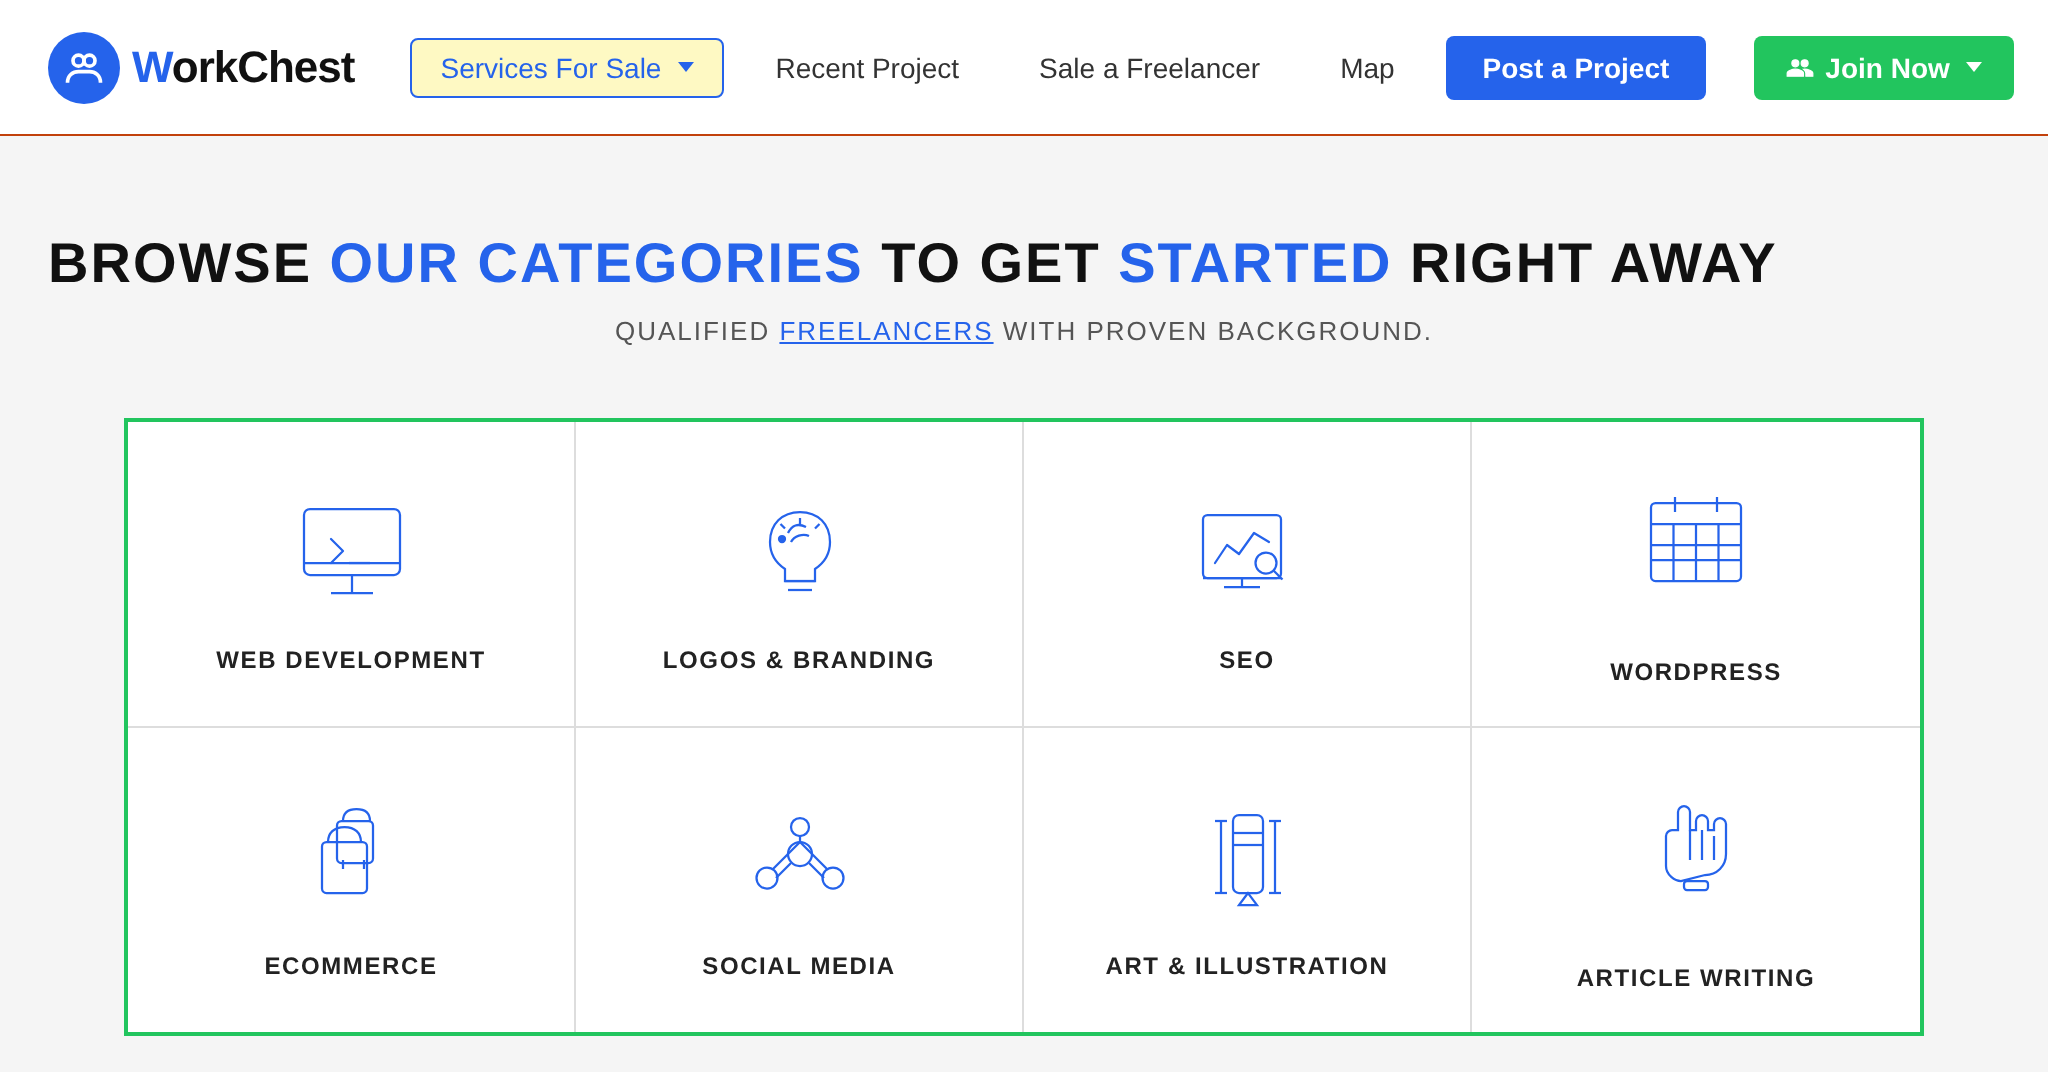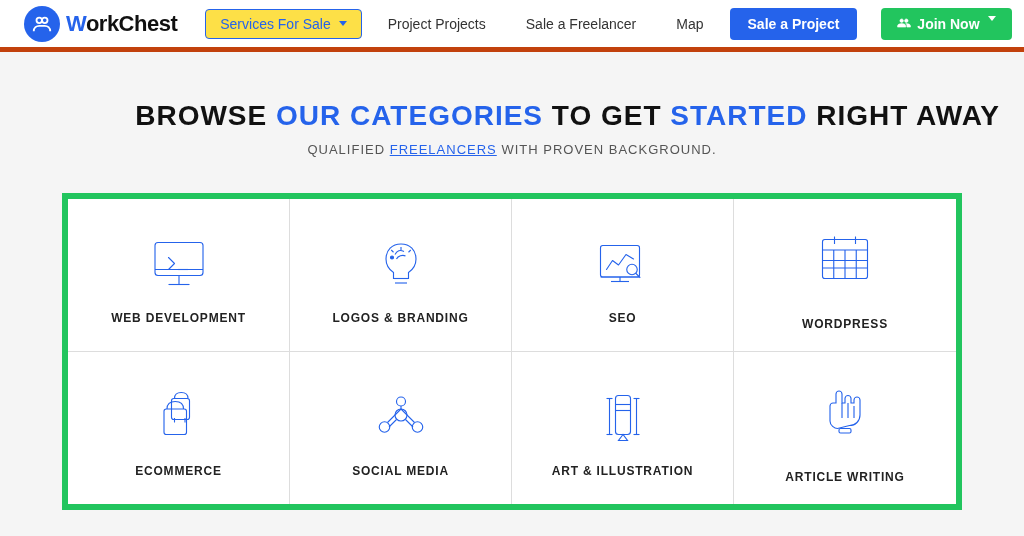--- a/index.html
+++ b/index.html
@@ -1,23 +1,23 @@
 <!DOCTYPE html>
 <html><head>
   <meta charset="utf-8">
   <style>
     * { box-sizing: border-box; margin: 0; padding: 0; }
     body { font-family: 'Segoe UI', Arial, sans-serif; background: #f5f5f5; }
 
     
     .header {
       background: #fff;
-      border-bottom: 5px solid #c2410c;
+      border-bottom: 1px solid #c2410c;
       padding: 0 24px;
-      height: 52px;
+      height: 68px;
       display: flex;
       align-items: center;
       gap: 12px;
     }
     .logo {
       display: flex;
       align-items: center;
       gap: 6px;
       text-decoration: none;
       margin-right: 16px;
@@ -35,21 +35,21 @@
     .logo-icon svg { width: 22px; height: 22px; }
     .logo-text {
       font-size: 22px;
       font-weight: 700;
       color: #111;
       letter-spacing: -0.5px;
     }
     .logo-text span { color: #2563eb; }
 
     .nav-btn {
-      background: #fde047;
+      background: #fef9c3;
       border: 1.5px solid #ccc;
       border-radius: 4px;
       padding: 6px 14px;
       font-size: 14px;
       color: #333;
       cursor: pointer;
       display: flex;
       align-items: center;
       gap: 6px;
       white-space: nowrap;
@@ -83,33 +83,34 @@
     .btn-join {
       background: #22c55e;
       color: #fff;
       border: none;
       border-radius: 4px;
       padding: 8px 16px;
       font-size: 14px;
       font-weight: 600;
       cursor: pointer;
       display: flex;
+      align-items: center;
       gap: 6px;
       white-space: nowrap;
     }
 
     
     .main {
       background: #f5f5f5;
       min-height: calc(100vh - 56px);
       padding: 48px 24px 24px;
     }
 
     .hero-title {
-      text-align: right;
+      text-align: left;
       font-size: 28px;
       font-weight: 800;
       color: #111;
       letter-spacing: 1px;
       text-transform: uppercase;
       margin-bottom: 10px;
     }
     .hero-title .blue { color: #2563eb; }
 
     .hero-sub {
@@ -123,21 +124,21 @@
     .hero-sub a {
       color: #2563eb;
     }
 
     
     .categories-grid {
       max-width: 900px;
       margin: 0 auto;
       display: grid;
       grid-template-columns: repeat(4, 1fr);
-      border: 6px solid #22c55e;
+      border: 2px solid #22c55e;
       background: #fef9c3;
     }
     .cat-cell {
       display: flex;
       flex-direction: column;
       align-items: center;
       justify-content: center;
       padding: 28px 16px 20px;
       border-right: 1px solid #ddd;
       border-bottom: 1px solid #ddd;
@@ -199,33 +200,33 @@
       <span>W</span>orkChest
     </span>
   </a>
 
   <button class="nav-btn active">
     <span>Services For Sale</span>
     <span class="chevron-down"></span>
   </button>
 
   <button class="nav-plain">
-    <span>Project Projects</span>
+    <span>Recent Project</span>
   </button>
 
   <button class="nav-plain">
     <span>Sale a Freelancer</span>
   </button>
 
   <button class="nav-plain">
     <span>Map</span>
   </button>
 
   <button class="btn-post">
-    <span>Sale a Project</span>
+    <span>Post a Project</span>
   </button>
 
   <div class="header-spacer"></div>
 
   <button class="btn-join">
     <svg width="14" height="14" viewBox="0 0 24 24" fill="white" stroke="white" stroke-width="1">
       <path d="M16 11c1.66 0 2.99-1.34 2.99-3S17.66 5 16 5c-1.66 0-3 1.34-3 3s1.34 3 3 3zm-8 0c1.66 0 2.99-1.34 2.99-3S9.66 5 8 5C6.34 5 5 6.34 5 8s1.34 3 3 3zm0 2c-2.33 0-7 1.17-7 3.5V19h14v-2.5c0-2.33-4.67-3.5-7-3.5zm8 0c-.29 0-.62.02-.97.05 1.16.84 1.97 1.97 1.97 3.45V19h6v-2.5c0-2.33-4.67-3.5-7-3.5z"></path>
     </svg>
     <span>Join Now</span>
     <span class="chevron-down" style="border-top-color:white;"></span>

